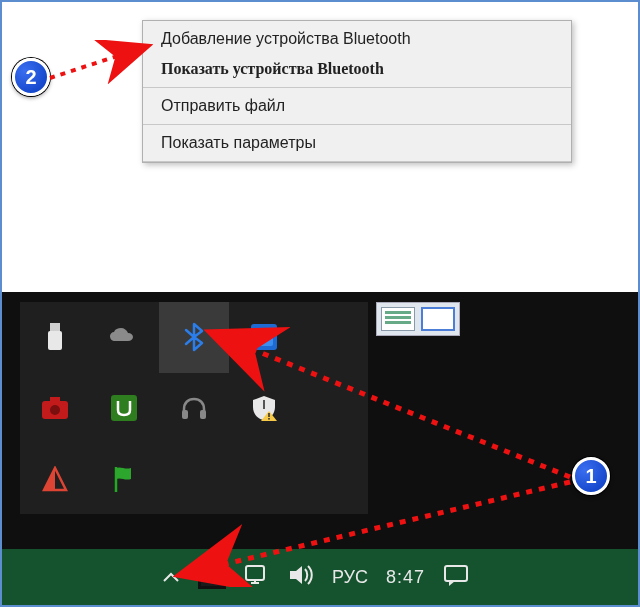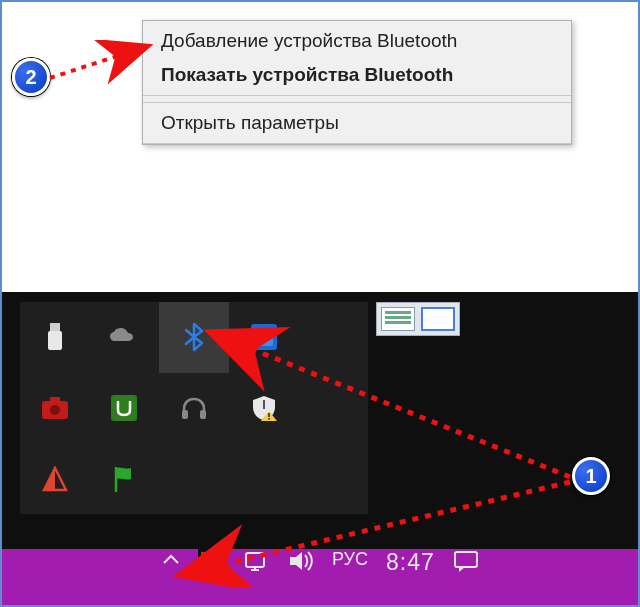--- a/index.html
+++ b/index.html
@@ -19,36 +19,36 @@
   background: #fff;
 }
 .context-menu {
   position: absolute;
   top: 18px;
   left: 140px;
   width: 430px;
   background: #f0f0f0;
   border: 1px solid #b0b0b0;
   box-shadow: 2px 2px 6px rgba(0,0,0,0.25);
-  font-size: 19px;
+  font-size: 16px;
   color: #222;
 }
 .context-menu .group {
   padding: 3px 0;
 }
 .context-menu .sep {
   height: 1px;
   background: #c8c8c8;
   margin: 0;
 }
 .menu-item {
   padding: 6px 18px;
   cursor: default;
 }
-.menu-item.bold { font-weight: 600; }
+.menu-item.bold { font-weight: 600; font-family: Liberation Serif, serif; }
 
 .dark-area {
   position: absolute;
   top: 290px; left: 0; right: 0; bottom: 0;
   background: #0f0f0f;
 }
 .tray-popup {
   position: absolute;
   top: 10px;
   left: 18px;
@@ -63,28 +63,29 @@
 }
 .tray-popup .cell {
   width: 100%; height: 100%;
   display: flex; align-items: center; justify-content: center;
 }
 .tray-popup .cell.active { background: #3a3a3a; }
 .taskbar {
   position: absolute;
   left: 0; right: 0; bottom: 0;
   height: 56px;
-  background: #a21caf;
+  background: #14532d;
   display: flex;
+  align-items: center;
   gap: 18px;
   padding: 0 10px 0 160px;
   color: #e8e8e8;
   font-size: 18px;
 }
-.taskbar .time { font-size: 23px; letter-spacing: 1px; }
+.taskbar .time { font-size: 18px; letter-spacing: 1px; }
 
 
 .badge {
   position: absolute;
   width: 38px; height: 38px;
   border-radius: 50%;
   background: radial-gradient(circle at 30% 30%, #3a6ef0, #083abf);
   border: 3px solid #fff;
   box-shadow: 0 0 0 1px #000, 0 2px 4px rgba(0,0,0,.4);
   color: #fff;
@@ -123,24 +124,25 @@
 
 <div class="upper-area"></div>
 
 <div class="context-menu">
   <div class="group">
     <div class="menu-item">Добавление устройства Bluetooth</div>
     <div class="menu-item bold">Показать устройства Bluetooth</div>
   </div>
   <div class="sep"></div>
   <div class="group">
+    <div class="menu-item">Отправить файл</div>
   </div>
   <div class="sep"></div>
   <div class="group">
-    <div class="menu-item">Открыть параметры</div>
+    <div class="menu-item">Показать параметры</div>
   </div>
   <div class="sep"></div>
 </div>
 
 <div class="dark-area">
 
   <div class="tray-popup">
 
     <div class="cell">
       <svg width="22" height="30" viewBox="0 0 22 30">

